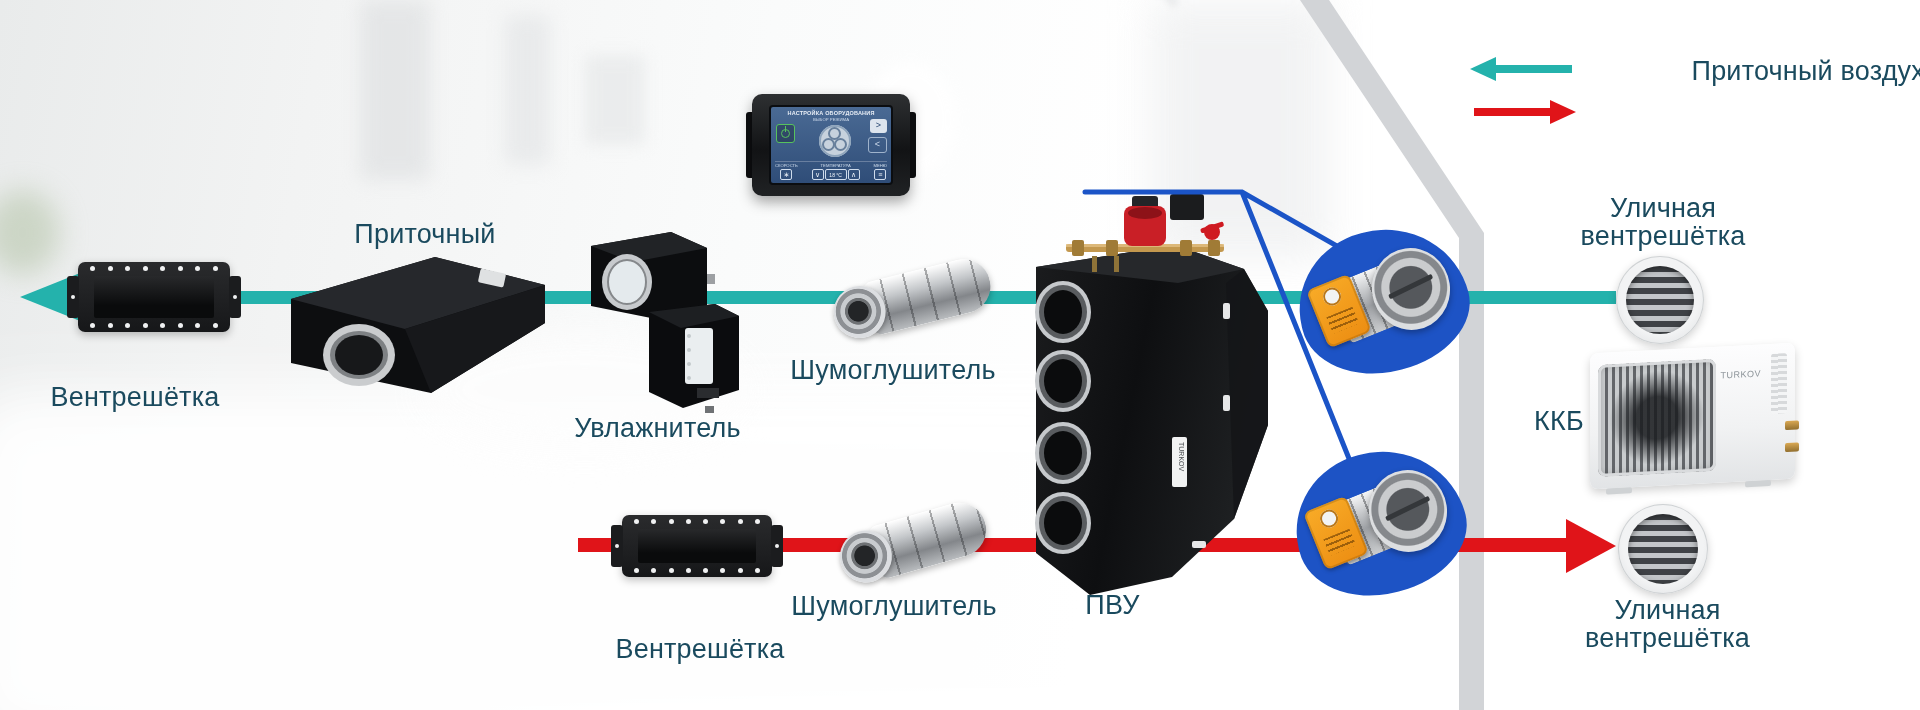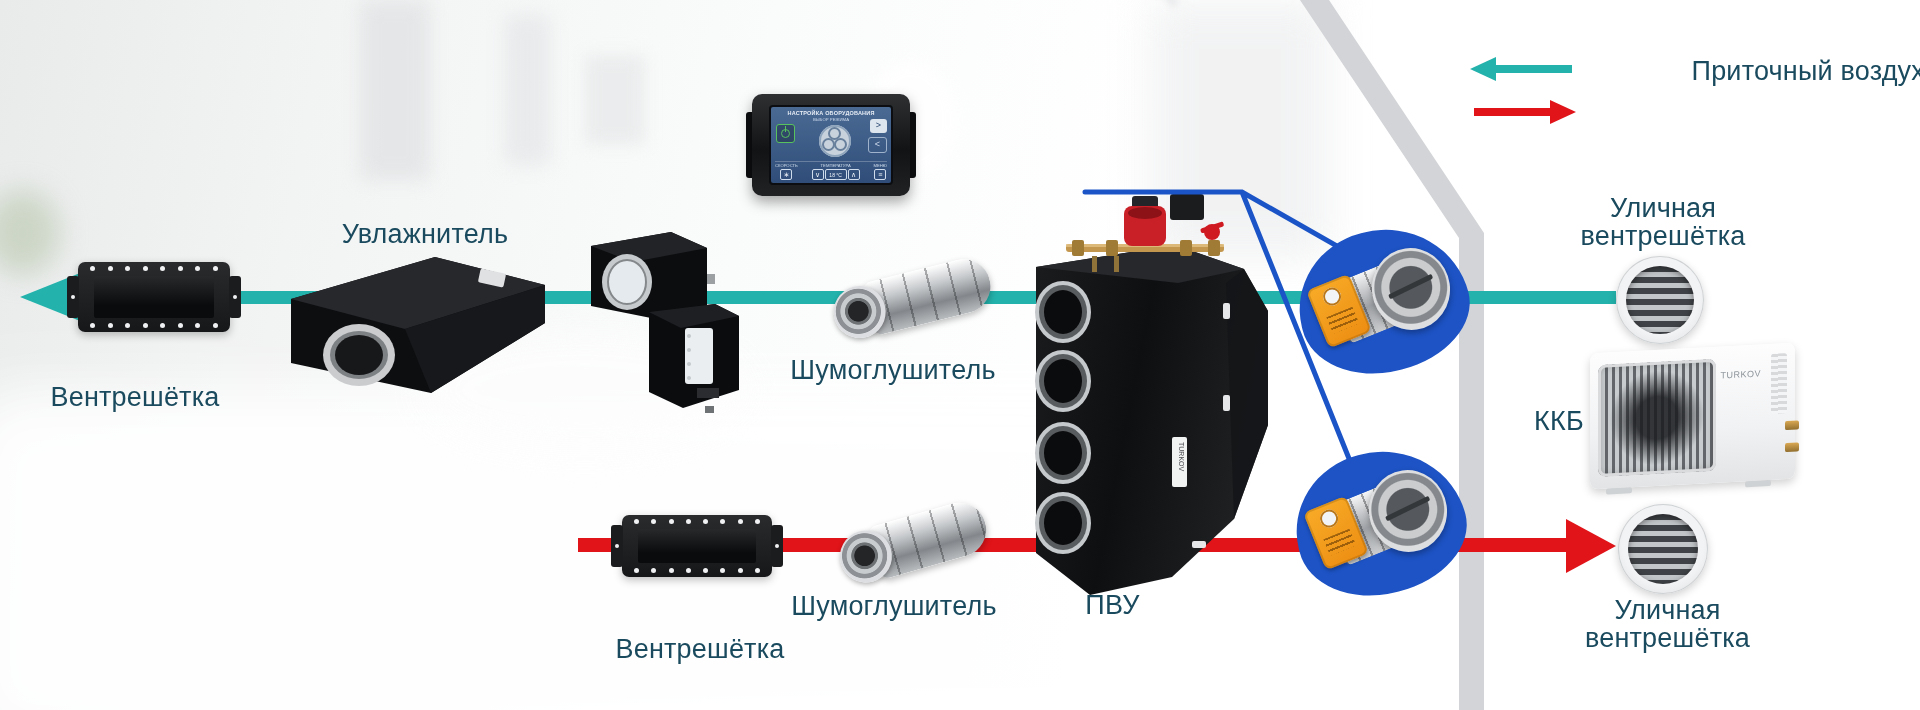--- a/index.html
+++ b/index.html
@@ -171,21 +171,21 @@
         <span class="dot"></span>
         <span class="dot"></span>
       </div>
   </div>
   <div class="va down c-teal" style="left:93px;top:334px;"></div>
   <div class="va down c-teal" style="left:125px;top:334px;"></div>
   <div class="va down c-teal" style="left:157px;top:334px;"></div>
   <div class="va down c-teal" style="left:189px;top:334px;"></div>
   <div class="lbl" style="left:35px;top:383px;width:200px;">Вентрешётка</div>
 
-  <div class="lbl" style="left:310px;top:220px;width:230px;">Увлажнитель</div>
+  <div class="lbl" style="left:310px;top:220px;width:230px;">Приточный</div>
   <svg class="abs" style="left:283px;top:243px;" width="270" height="152" viewBox="0 0 270 152">
     <polygon points="8,56 152,14 262,42 262,80 148,150 8,120" fill="#0d0e10"></polygon>
     <polygon points="8,56 152,14 262,42 122,86" fill="#26282c"></polygon>
     <polygon points="122,86 262,42 262,80 148,150" fill="#17181b"></polygon>
     <rect x="196" y="28" width="26" height="14" rx="2" fill="#dfe1e2" transform="rotate(12 209 35)"></rect>
     <ellipse cx="76" cy="112" rx="36" ry="31" fill="#caccce"></ellipse>
     <ellipse cx="76" cy="112" rx="29" ry="24" fill="#7e8184"></ellipse>
     <ellipse cx="76" cy="112" rx="24" ry="20" fill="#17181a"></ellipse>
   </svg>
 
@@ -199,20 +199,21 @@
     <polygon points="64,84 130,76 154,88 154,162 98,180 64,164" fill="#0b0c0e"></polygon>
     <polygon points="64,84 130,76 154,88 96,100" fill="#1d1f22"></polygon>
     <rect x="100" y="100" width="28" height="56" rx="3" fill="#eaeef0"></rect>
     <circle cx="104" cy="108" r="2" fill="#c3c9cc"></circle>
       <circle cx="104" cy="122" r="2" fill="#c3c9cc"></circle>
     <circle cx="104" cy="136" r="2" fill="#c3c9cc"></circle>
       <circle cx="104" cy="150" r="2" fill="#c3c9cc"></circle>
     <rect x="112" y="160" width="22" height="10" fill="#2a2c2f"></rect>
     <rect x="120" y="178" width="9" height="7" fill="#6f7275"></rect>
   </svg>
+  <div class="lbl" style="left:560px;top:414px;width:195px;">Увлажнитель</div>
 
   <div class="cpanel">
     <div class="cp-ear" style="left:-6px;"></div>
     <div class="cp-ear" style="right:-6px;"></div>
     <div class="cp-body"></div>
     <div class="cp-screen">
       <div class="cp-title">НАСТРОЙКА ОБОРУДОВАНИЯ</div>
       <div class="cp-main">
         <div class="cp-power">
             <i></i>

